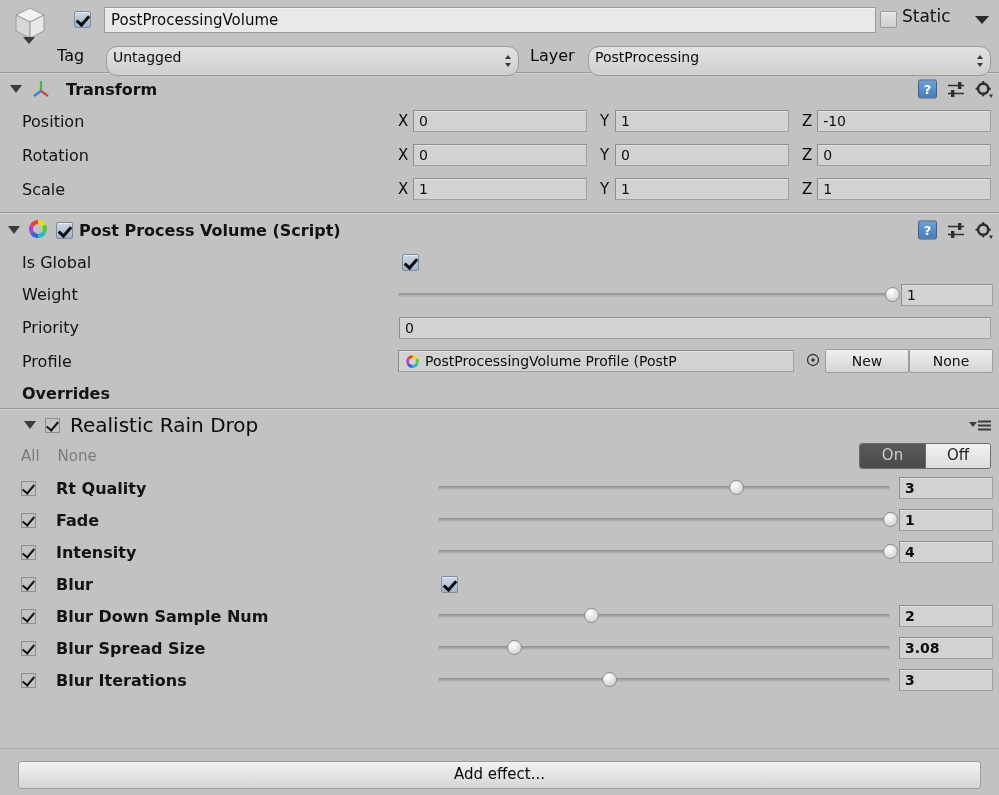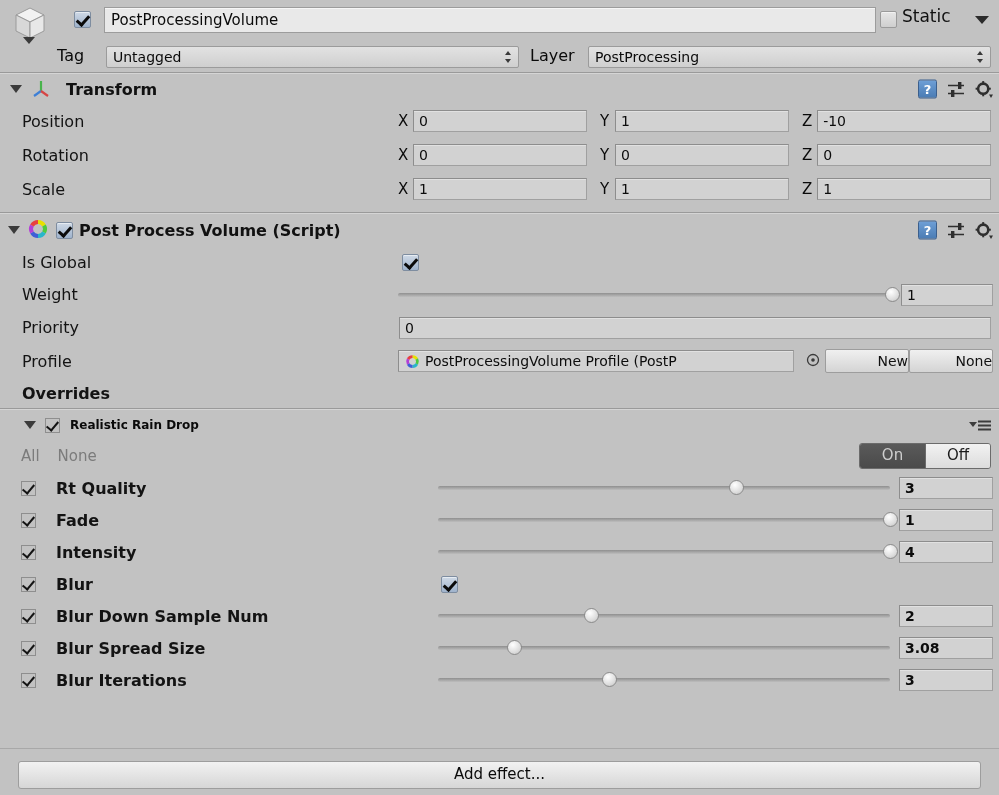--- a/index.html
+++ b/index.html
@@ -39,22 +39,22 @@
     box-sizing: border-box;
     overflow: hidden;
     white-space: nowrap;
   }
 
   
   .popup {
     position: relative;
     background: linear-gradient(#e2e2e2, #cfcfcf);
     border: 1px solid #9b9b9b;
-    border-radius: 2px;
-    height: 22px;
+    border-radius: 11px;
+    height: 30px;
     line-height: 21px;
     padding: 0 22px 0 6px;
     font-size: 14px;
     box-sizing: border-box;
     white-space: nowrap;
     overflow: hidden;
   }
   .popup .arrows {
     position: absolute; right: 6px; top: 50%;
     transform: translateY(-50%);
@@ -73,21 +73,21 @@
     bottom: 1px; border-top: 4px solid #3a3a3a;
   }
 
   
   .btn {
     background: linear-gradient(#f0f0f0, #d4d4d4);
     border: 1px solid #9d9d9d;
     border-radius: 2px;
     height: 24px;
     line-height: 22px;
-    text-align: right;
+    text-align: center;
     font-size: 14px;
     color: #111;
     box-sizing: border-box;
   }
 
   
   .cbox {
     width: 17px; height: 17px;
     background: linear-gradient(#cfd9e6, #9fb3cc);
     border: 1px solid #7e8da0;
@@ -228,21 +228,21 @@
   .vec-grp { display: flex; align-items: center; position: absolute; left: 398px; right: 8px; }
   .axis-lbl { font-size: 15px; width: 16px; text-align: left; }
   .vec-f { width: 184px; }
 
   
   .effect-header {
     height: 30px; position: relative;
     display: flex; align-items: center;
     background: #c2c2c2;
   }
-  .effect-title { font-size: 12px; font-weight: bold; }
+  .effect-title { font-size: 20px; font-weight: normal; }
   .menu-icon { position: absolute; right: 8px; top: 9px; width: 22px; height: 13px; }
 
   .allnone { height: 32px; position: relative; display: flex; align-items: center; }
   .an-link { color: #7b7b7b; font-size: 15px; }
   .onoff {
     position: absolute; right: 8px; top: 3px;
     display: flex;
     border: 1px solid #6b6b6b;
     border-radius: 3px;
     overflow: hidden;

